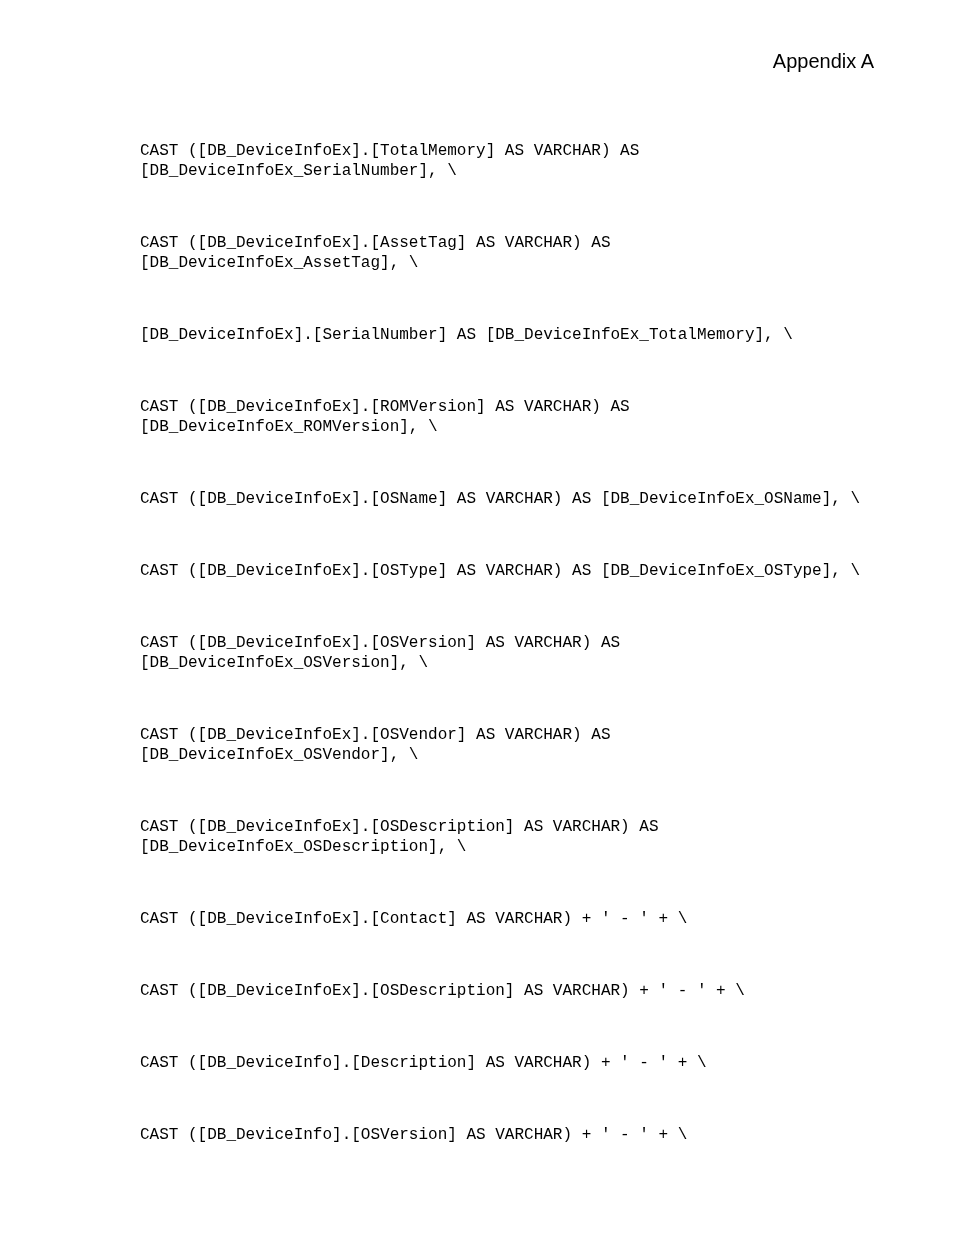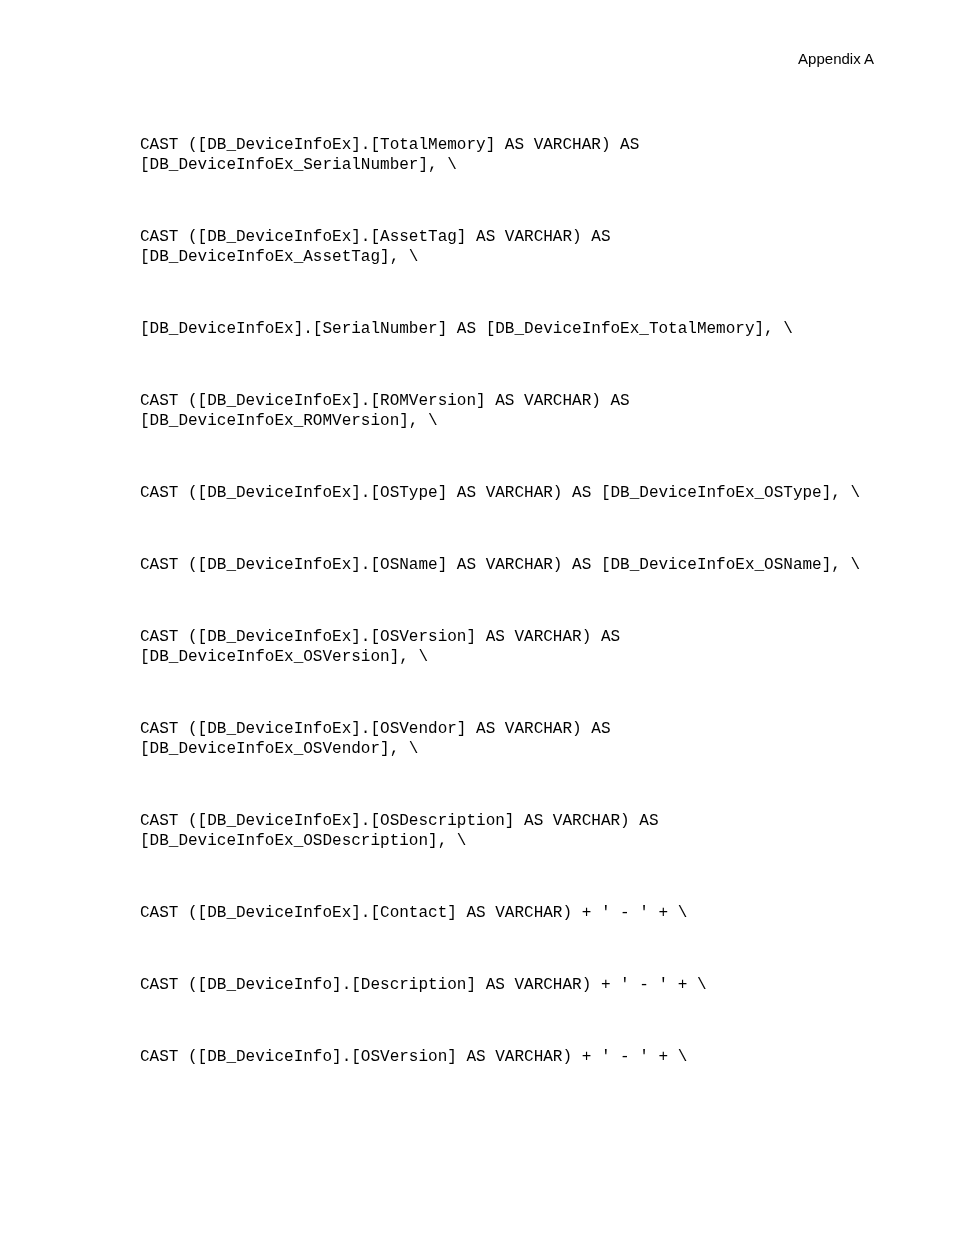--- a/index.html
+++ b/index.html
@@ -12,21 +12,21 @@
     width: 954px;
     min-height: 1235px;
     position: relative;
     box-sizing: border-box;
     padding: 50px 80px 40px 140px;
     font-family: Arial, Helvetica, sans-serif;
     color: #000;
   }
   .header-right {
     text-align: right;
-    font-size: 15px;
+    font-size: 20px;
     margin-bottom: 28px;
   }
   .code {
     font-family: "Courier New", Courier, monospace;
     font-size: 16px;
     line-height: 1.25;
     white-space: pre-wrap;
     word-break: break-word;
   }
   .para {
@@ -38,26 +38,27 @@
 
 <div class="page">
 
   <div class="header-right">Appendix A</div>
 
   <div class="code">
     <div class="para">CAST ([DB_DeviceInfoEx].[TotalMemory] AS VARCHAR) AS [DB_DeviceInfoEx_SerialNumber], \</div>
     <div class="para">CAST ([DB_DeviceInfoEx].[AssetTag] AS VARCHAR) AS [DB_DeviceInfoEx_AssetTag], \</div>
     <div class="para">[DB_DeviceInfoEx].[SerialNumber] AS [DB_DeviceInfoEx_TotalMemory], \</div>
     <div class="para">CAST ([DB_DeviceInfoEx].[ROMVersion] AS VARCHAR) AS [DB_DeviceInfoEx_ROMVersion], \</div>
+    <div class="para">CAST ([DB_DeviceInfoEx].[OSName] AS VARCHAR) AS [DB_DeviceInfoEx_OSName], \</div>
     <div class="para">CAST ([DB_DeviceInfoEx].[OSType] AS VARCHAR) AS [DB_DeviceInfoEx_OSType], \</div>
-    <div class="para">CAST ([DB_DeviceInfoEx].[OSName] AS VARCHAR) AS [DB_DeviceInfoEx_OSName], \</div>
     <div class="para">CAST ([DB_DeviceInfoEx].[OSVersion] AS VARCHAR) AS [DB_DeviceInfoEx_OSVersion], \</div>
     <div class="para">CAST ([DB_DeviceInfoEx].[OSVendor] AS VARCHAR) AS [DB_DeviceInfoEx_OSVendor], \</div>
     <div class="para">CAST ([DB_DeviceInfoEx].[OSDescription] AS VARCHAR) AS [DB_DeviceInfoEx_OSDescription], \</div>
     <div class="para">CAST ([DB_DeviceInfoEx].[Contact] AS VARCHAR) + ' - ' + \</div>
+    <div class="para">CAST ([DB_DeviceInfoEx].[OSDescription] AS VARCHAR) + ' - ' + \</div>
     <div class="para">CAST ([DB_DeviceInfo].[Description] AS VARCHAR) + ' - ' + \</div>
     <div class="para">CAST ([DB_DeviceInfo].[OSVersion] AS VARCHAR) + ' - ' + \</div>
     
     
 
     
 
     
     
     

